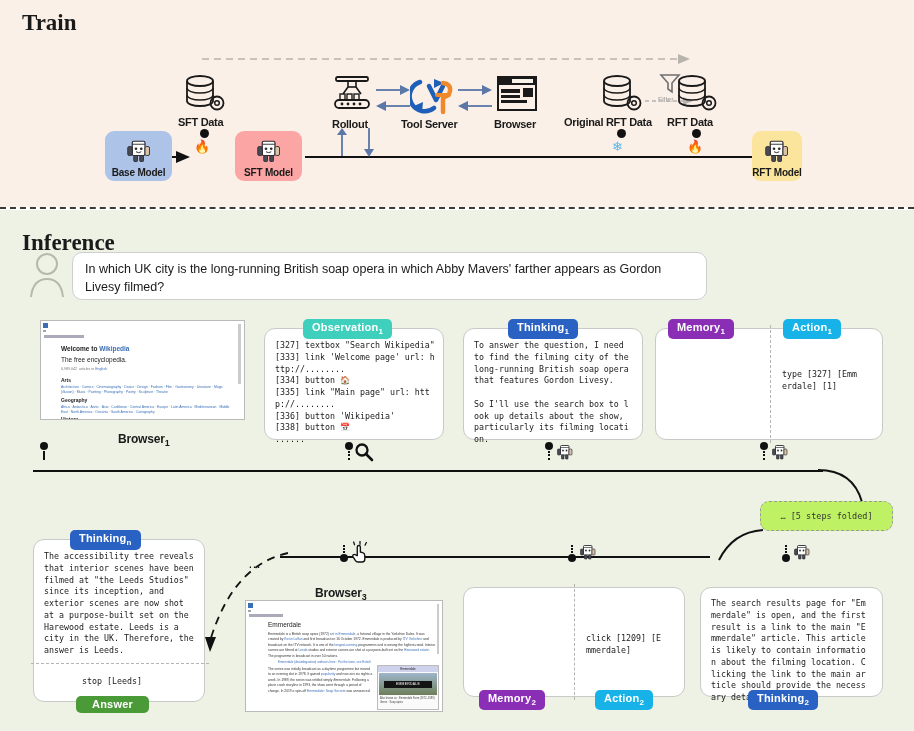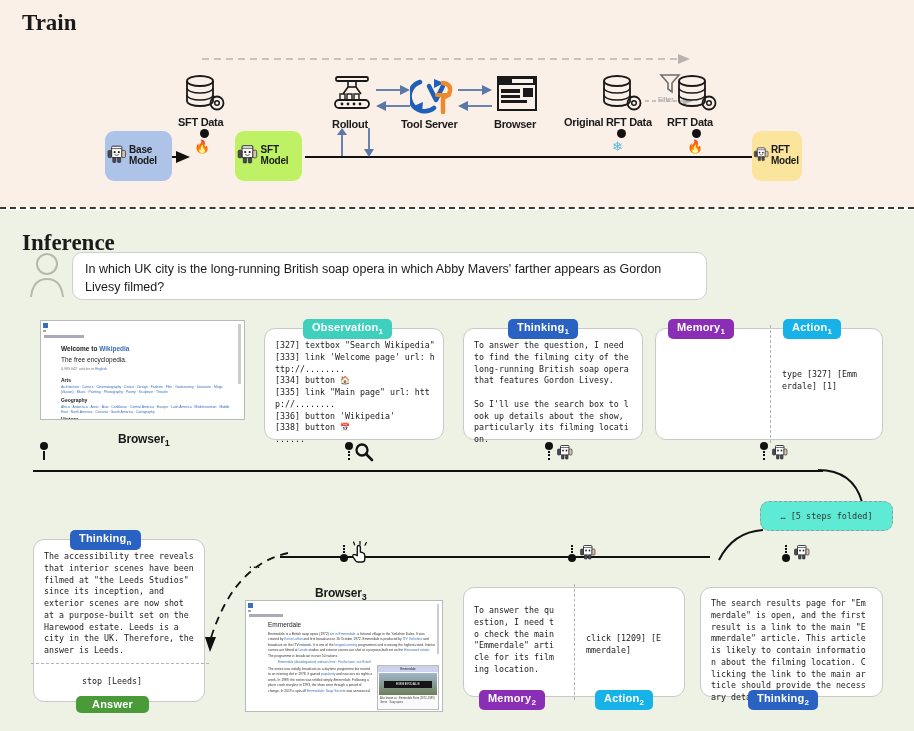--- a/index.html
+++ b/index.html
@@ -28,21 +28,21 @@
     font-family:"Liberation Serif", serif;
     font-size:23px; font-weight:700; color:#1a1a1a;
     position:absolute;
   }
   #train-title { left:22px; top:10px; }
   #inference-title { left:22px; top:218px;margin-top:12px; }
 
   
   .node-box {
     position:absolute; border-radius:9px;
-    display:flex; flex-direction:row; align-items:center;
+    display:flex; flex-direction:column; align-items:center;
     justify-content:flex-end; padding-bottom:3px;
   }
   .node-box .nlabel {
     font-size:10px; font-weight:700; color:#1a1a1a; letter-spacing:-0.2px;
   }
   .robot { width:30px; height:30px; display:block; margin-bottom:1px; }
 
   .tlabel {
     position:absolute; font-size:11px; color:#1a1a1a; font-weight:600;
     white-space:nowrap; letter-spacing:-0.3px;
@@ -86,21 +86,21 @@
     position:absolute; font-size:12px; font-weight:600; color:#1a1a1a;
     letter-spacing:-0.2px; white-space:nowrap;
   }
   .cap sub { font-size:9px; }
 
   .timeline { position:absolute; background:#111; height:2px; }
   .marker { position:absolute; }
 
   #folded-box {
     position:absolute; left:760px; top:501px; width:133px; height:30px;
-    border:1.3px dashed #9a9a9a; border-radius:9px; background:#5eead4;
+    border:1.3px dashed #9a9a9a; border-radius:9px; background:#bef264;
     display:flex; align-items:center; justify-content:center;
   }
   #folded-box span {
     font-family:"DejaVu Sans Mono", monospace; font-size:8.5px; color:#333;
   }
   .vdiv { position:absolute; border-left:1.3px dashed #b5b5b5; }
   .hdiv { position:absolute; border-top:1.3px dashed #b5b5b5; }
 </style>
 </head>
 <body>
@@ -131,21 +131,21 @@
       <circle cx="23" cy="17" r="1.8" fill="#2b2b33"></circle>
     <path d="M16 21 q3.5 2.5 7 0" stroke="#2b2b33" stroke-width="1.3" fill="none"></path>
     <rect x="5" y="14" width="6" height="12" rx="2" fill="#4a4a56" stroke="#2b2b33" stroke-width="1.2"></rect>
     <rect x="28" y="14" width="6" height="12" rx="2" fill="#d9c4a8" stroke="#2b2b33" stroke-width="1.2"></rect>
     <rect x="13" y="26" width="5" height="8" rx="1" fill="#4a4a56" stroke="#2b2b33" stroke-width="1.2"></rect>
     <rect x="21" y="26" width="5" height="8" rx="1" fill="#4a4a56" stroke="#2b2b33" stroke-width="1.2"></rect>
   </svg>
   <span class="nlabel">Base Model</span>
 </div>
 
-<div class="node-box" style="left:235px;top:131px;width:67px;height:50px;background:#bef264;">
+<div class="node-box" style="left:235px;top:131px;width:67px;height:50px;background:#fca5a5;">
   <svg class="robot" viewBox="0 0 40 40">
     <rect x="11" y="7" width="17" height="19" rx="2" fill="#fdfdfa" stroke="#2b2b33" stroke-width="1.6"></rect>
     <line x1="11" y1="11" x2="28" y2="11" stroke="#2b2b33" stroke-width="1.2"></line>
     <circle cx="16" cy="17" r="1.8" fill="#2b2b33"></circle>
       <circle cx="23" cy="17" r="1.8" fill="#2b2b33"></circle>
     <path d="M16 21 q3.5 2.5 7 0" stroke="#2b2b33" stroke-width="1.3" fill="none"></path>
     <rect x="5" y="14" width="6" height="12" rx="2" fill="#4a4a56" stroke="#2b2b33" stroke-width="1.2"></rect>
     <rect x="28" y="14" width="6" height="12" rx="2" fill="#d9c4a8" stroke="#2b2b33" stroke-width="1.2"></rect>
     <rect x="13" y="26" width="5" height="8" rx="1" fill="#4a4a56" stroke="#2b2b33" stroke-width="1.2"></rect>
     <rect x="21" y="26" width="5" height="8" rx="1" fill="#4a4a56" stroke="#2b2b33" stroke-width="1.2"></rect>
@@ -501,26 +501,20 @@
 city in the UK. Therefore, the
 answer is Leeds.</div>
   <div class="hdiv" style="left:-3px;top:123px;width:178px;"></div>
   <div class="mono" style="position:absolute;left:48px;top:136px;">stop [Leeds]</div>
 </div>
 <div class="badge" style="left:76px;top:696px;background:#4b9a38;padding:2px 16px 3px 16px;">
   <span>Answer</span>
 </div>
 
 <div class="panel-card" style="left:463px;top:587px;width:222px;height:110px;">
-  <div class="mono" style="position:absolute;left:10px;top:17px;width:100px;">To answer the qu
-estion, I need t
-o check the main
-"Emmerdale" arti
-cle for its film
-ing location.</div>
   <div class="vdiv" style="left:110px;top:-4px;height:116px;"></div>
   <div class="mono" style="position:absolute;left:122px;top:45px;width:95px;">click [1209] [E
 mmerdale]</div>
 </div>
 <div class="badge" style="left:479px;top:690px;background:#8a2fb5;">
   <span>Memory</span><sub>2</sub>
 </div>
 <div class="badge" style="left:595px;top:690px;background:#17b3e8;">
   <span>Action</span><sub>2</sub>
 </div>

